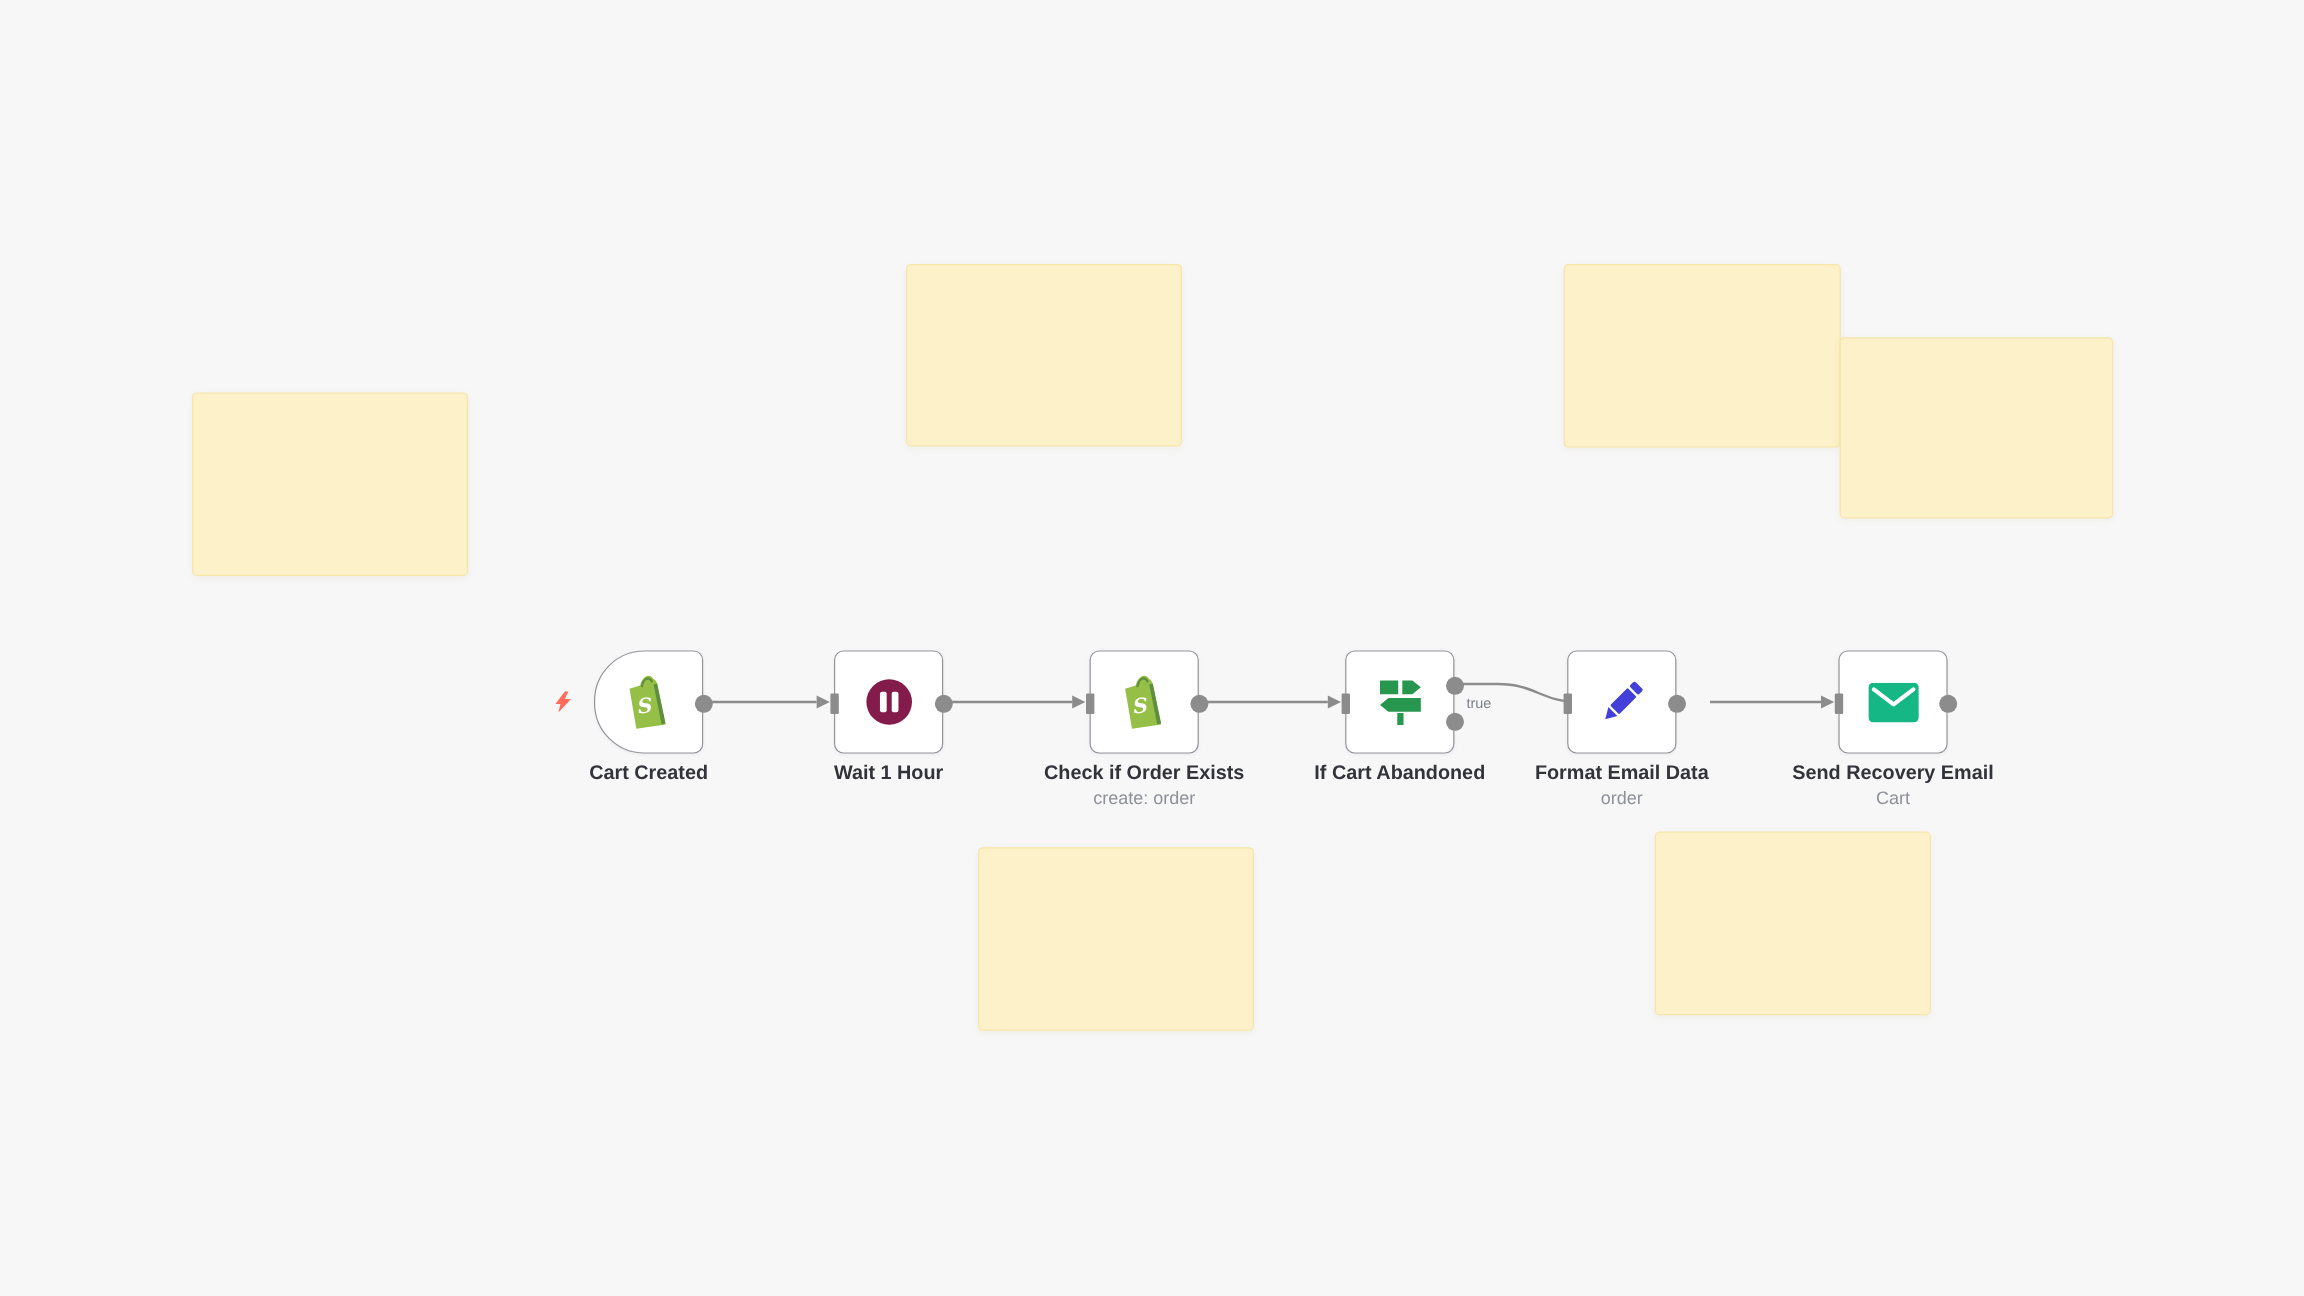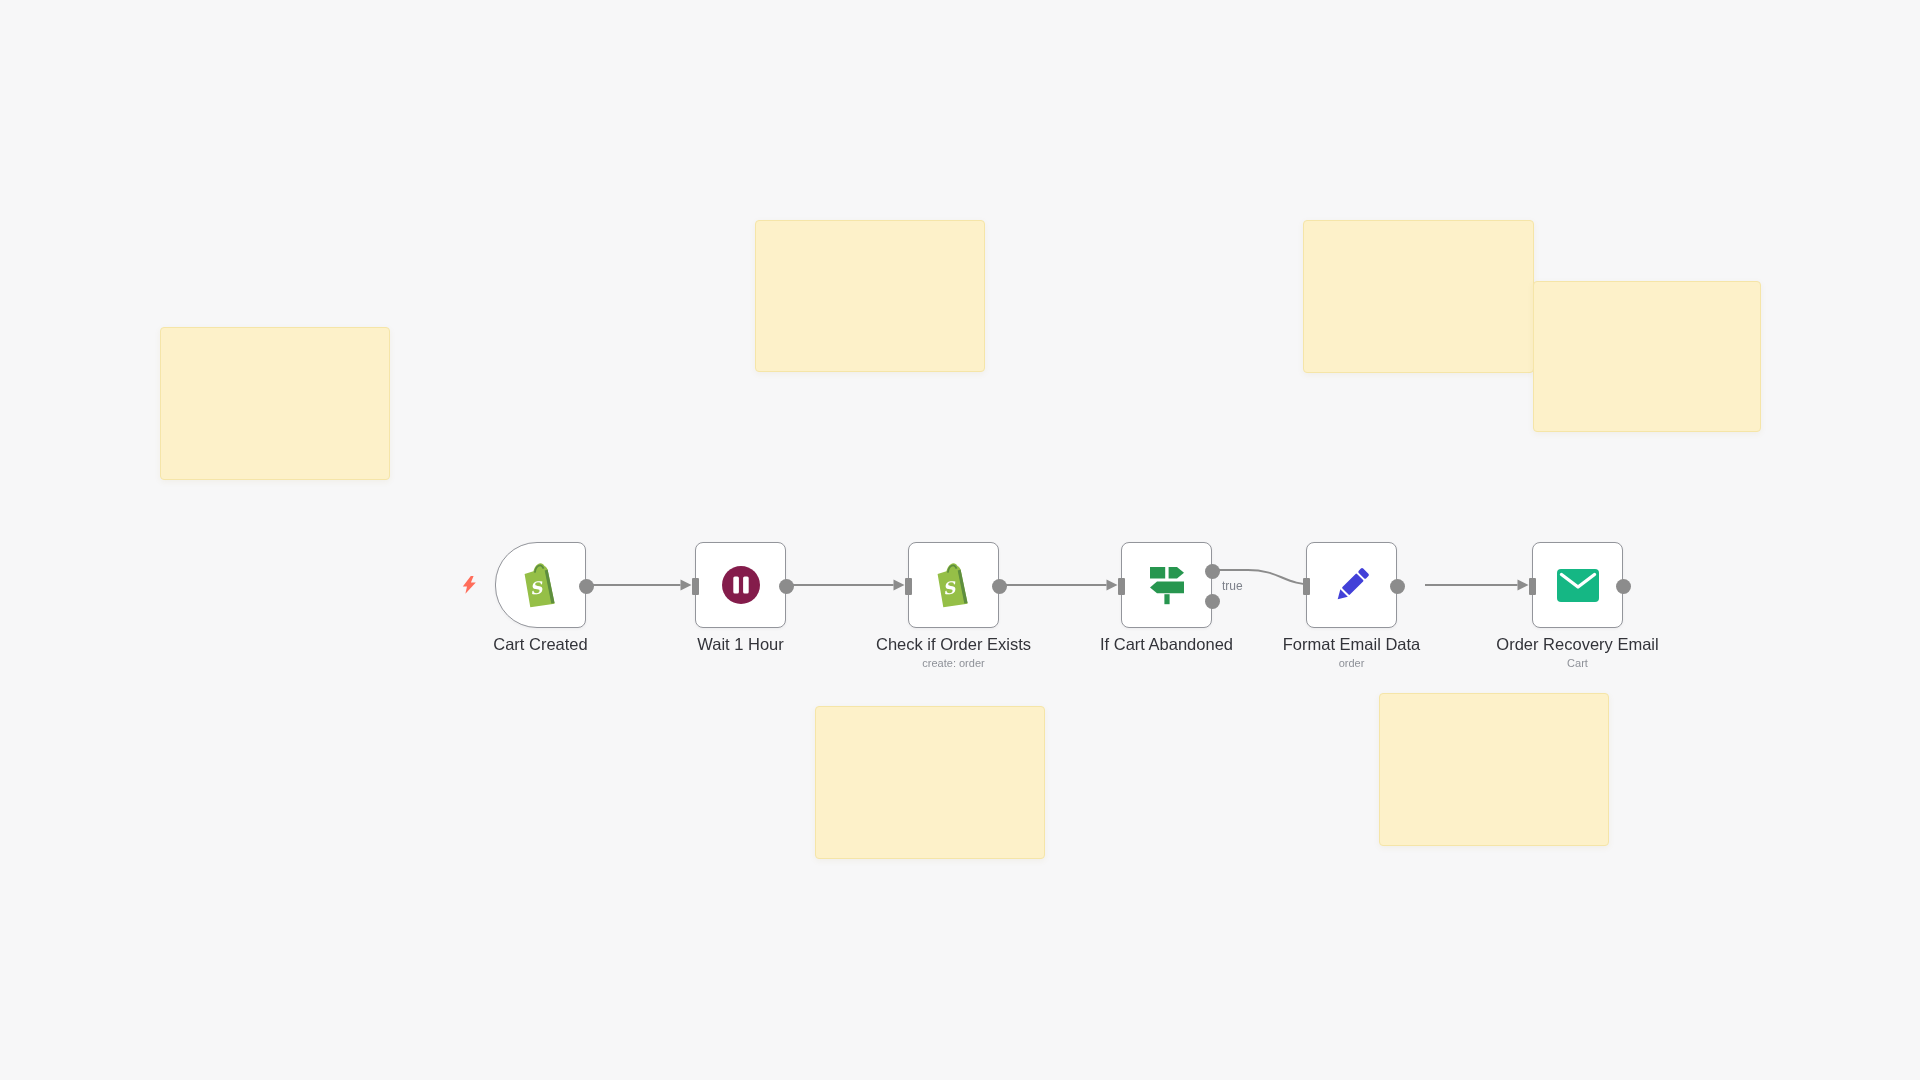--- a/index.html
+++ b/index.html
@@ -50,26 +50,26 @@
     position:absolute;width:15px;height:15px;border-radius:50%;
     background:#8c8c8c;right:-8.5px;
   }
   .port-in{
     position:absolute;width:7px;height:17px;border-radius:1px;
     background:#8c8c8c;left:-4.5px;top:34.5px;
   }
 
   .node-label{
     position:absolute;top:93px;left:45.5px;transform:translateX(-50%);
-    font-size:16.5px;font-weight:400;color:#33343a;
+    font-size:16.5px;font-weight:700;color:#33343a;
     white-space:nowrap;text-align:center;
   }
   .node-sub{
     position:absolute;top:115px;left:45.5px;transform:translateX(-50%);
-    font-size:11px;font-weight:400;color:#8e9198;
+    font-size:15px;font-weight:400;color:#8e9198;
     white-space:nowrap;text-align:center;
   }
 
   .bolt{position:absolute;z-index:4;line-height:0;}
 </style>
 </head>
 <body>
 
 <div id="canvas">
     <div class="sticky" style="left: 160px; top: 327px; width: 228px; height: 151px;"></div>
@@ -174,19 +174,19 @@
       <div class="node-box">
         <span class="node-icon">
           <svg width="42" height="33" viewBox="0 0 42 33">
          <rect width="42" height="33" rx="4" fill="#15b784"></rect>
          <path d="M4.5 5.5 21 18 37.5 5.5" fill="none" stroke="#ffffff" stroke-width="3.4" stroke-linejoin="round" stroke-linecap="round"></path>
        </svg>
         </span>
         <div class="port-in"></div>
         <div class="port-out" style="top: 35.5px;"></div>
       </div>
-      <div class="node-label">Order Recovery Email</div>
+      <div class="node-label">Send Recovery Email</div>
       <div class="node-sub">Cart</div>
     </div>
     <div class="bolt" style="left: 462px; top: 576px;"><svg width="15" height="18" viewBox="0 0 15 18">
        <path d="M8.8 0 0.8 10.6 H5 L3.4 17.8 13.8 6.6 H8.9 L11.6 0 Z" fill="#ff6d5a"></path>
      </svg></div>
   </div>
 
 </body></html>

